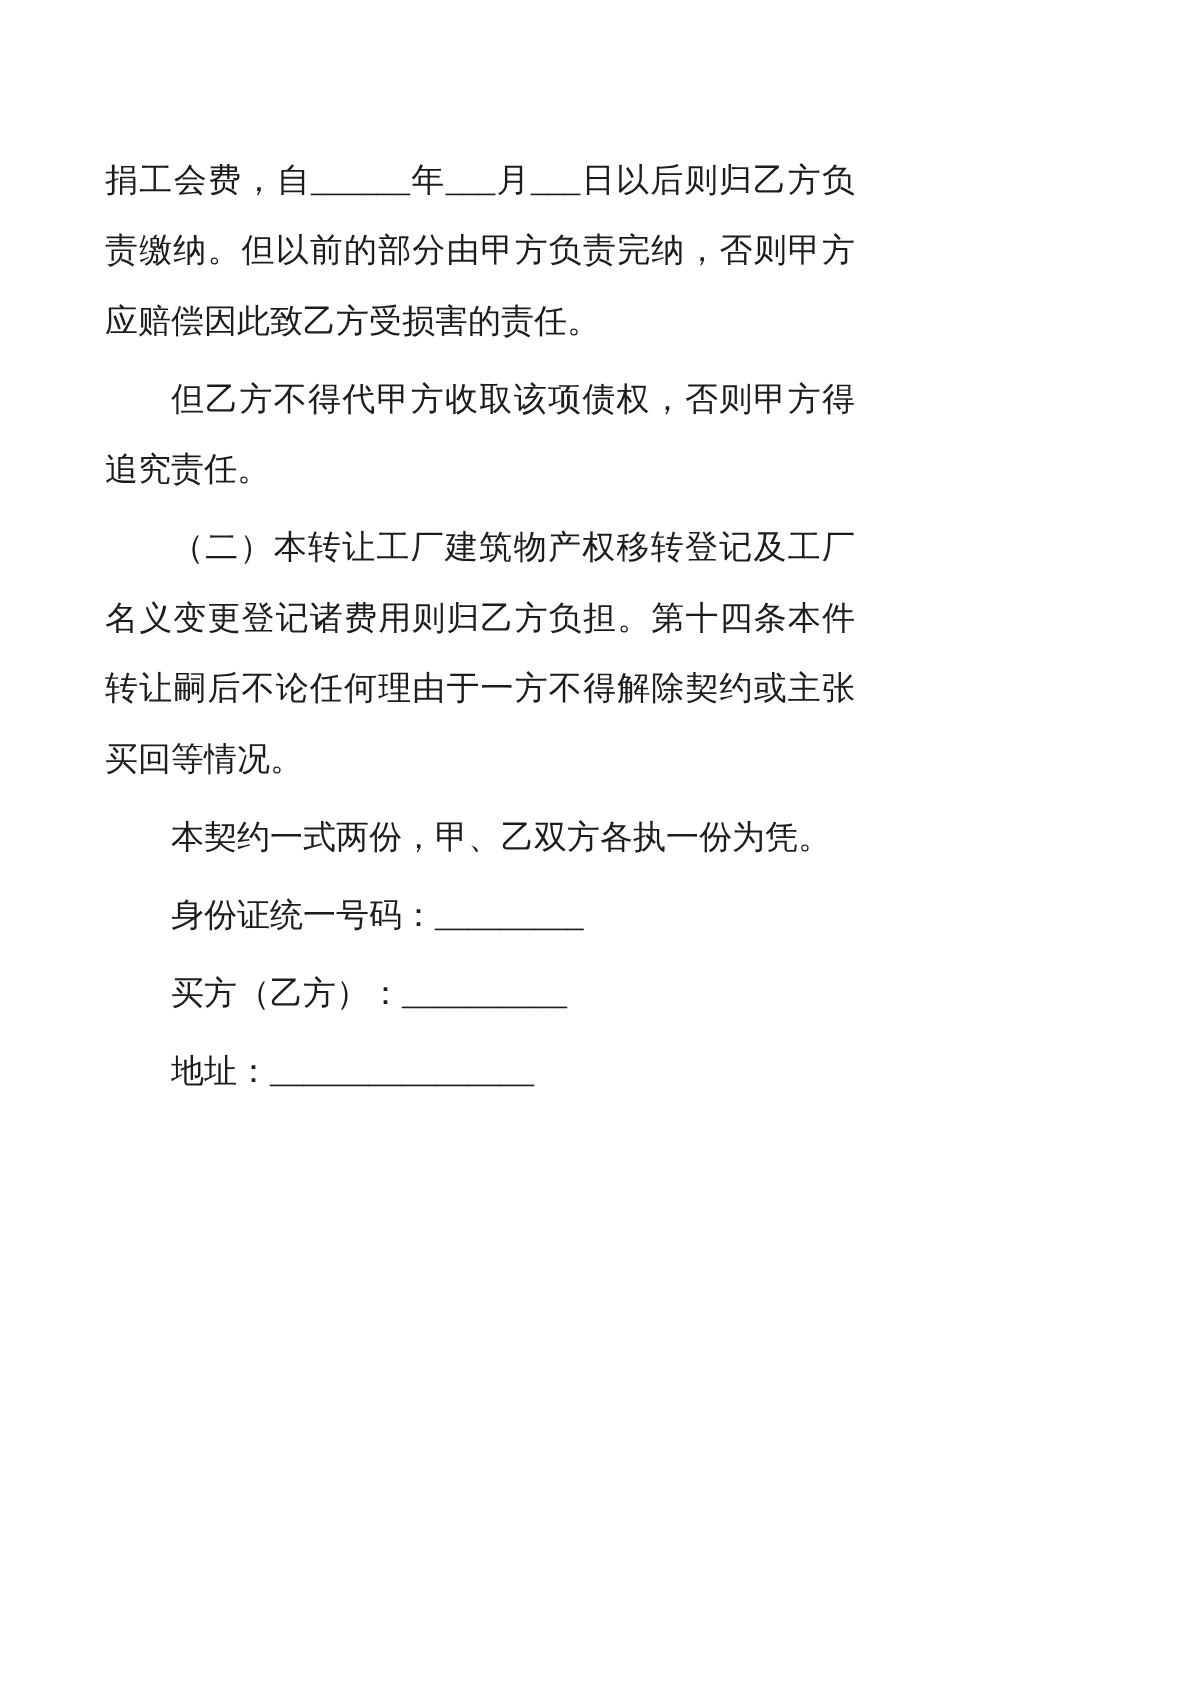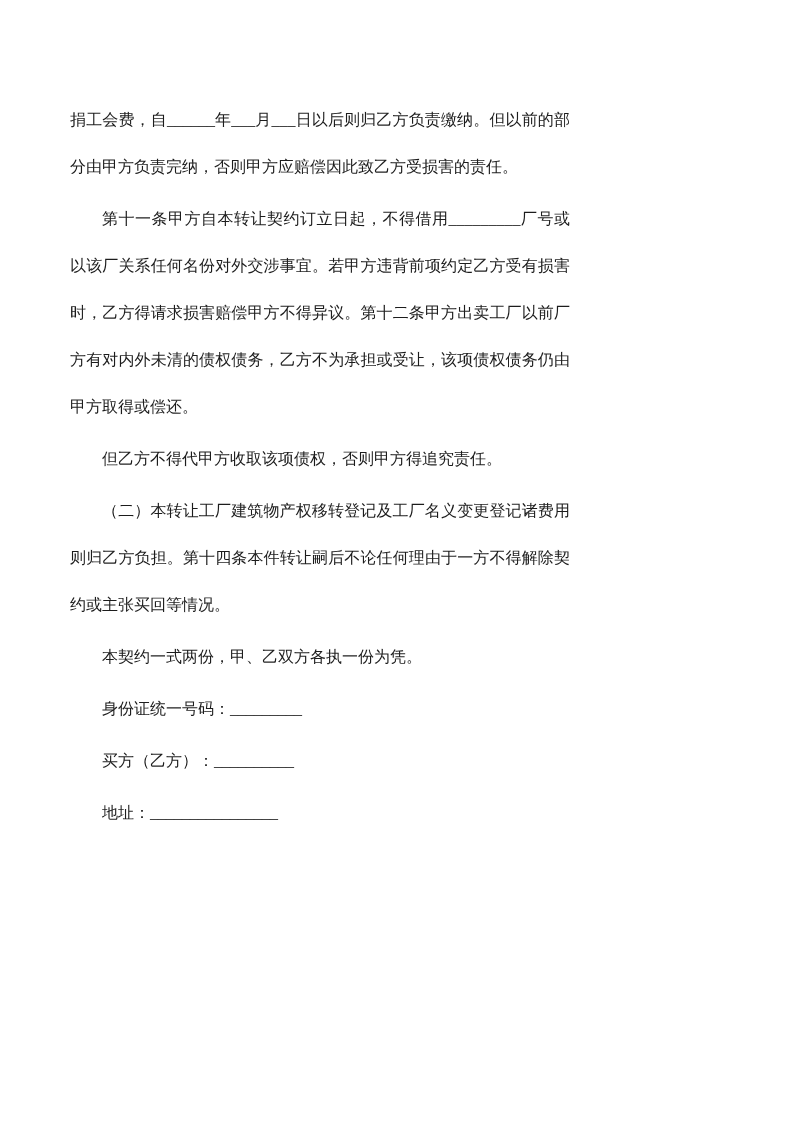--- a/index.html
+++ b/index.html
@@ -12,21 +12,21 @@
     height: 1132px;
     overflow: hidden;
   }
   .doc-page {
     box-sizing: border-box;
     width: 640px;
     height: 1132px;
     padding: 96px 70px 0 70px;
     background: #ffffff;
     font-family: "Liberation Serif", "DejaVu Serif", serif;
-    font-size: 16px;
+    font-size: 22px;
     color: #1c1c1c;
     line-height: 47px;
     text-align: justify;
     text-justify: inter-ideograph;
   }
   .para {
     margin: 0 0 5px 0;
     word-break: break-all;
   }
   .para.indent {
@@ -34,20 +34,19 @@
   }
   .para:last-child {
     margin-bottom: 0;
   }
 </style>
 </head>
 <body>
 
 <div class="doc-page">
   <p class="para">捐工会费，自______年___月___日以后则归乙方负责缴纳。但以前的部分由甲方负责完纳，否则甲方应赔偿因此致乙方受损害的责任。</p>
-  <p class="para indent">第十一条甲方自本转让契约订立日起，不得借用_________厂号或以该厂关系任何名份对外交涉事宜。若甲方违背前项约定乙方受有损害时，乙方得请求损害赔偿甲方不得异议。第十二条甲方出卖工厂以前厂方有对内外未清的债权债务，乙方不为承担或受让，该项债权债务仍由甲方取得或偿还。</p>
   <p class="para indent">但乙方不得代甲方收取该项债权，否则甲方得追究责任。</p>
   <p class="para indent">（二）本转让工厂建筑物产权移转登记及工厂名义变更登记诸费用则归乙方负担。第十四条本件转让嗣后不论任何理由于一方不得解除契约或主张买回等情况。</p>
   <p class="para indent">本契约一式两份，甲、乙双方各执一份为凭。</p>
   <p class="para indent">身份证统一号码：_________</p>
   <p class="para indent">买方（乙方）：__________</p>
   <p class="para indent">地址：________________</p>
 </div>
 
 </body></html>

